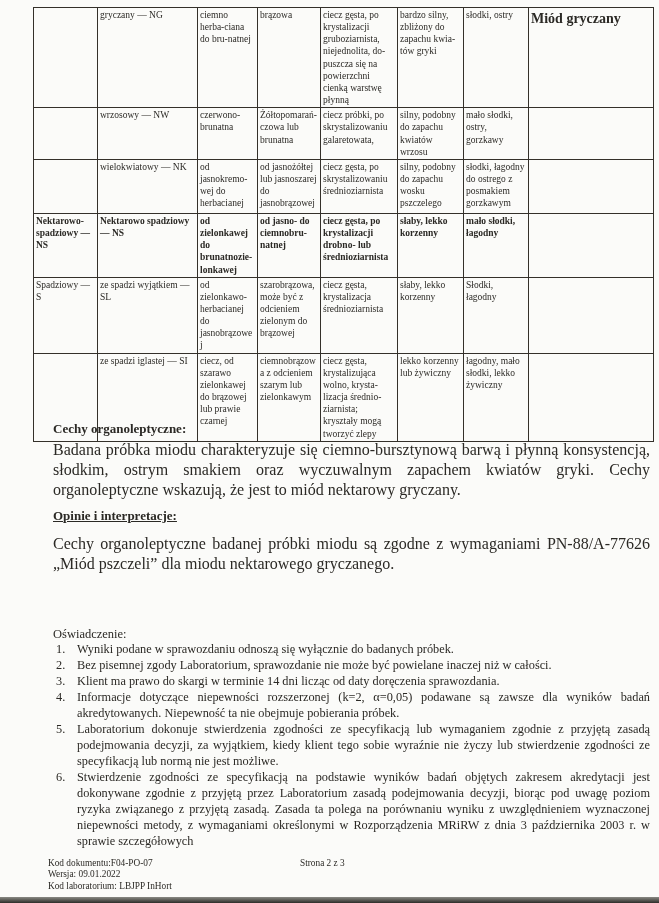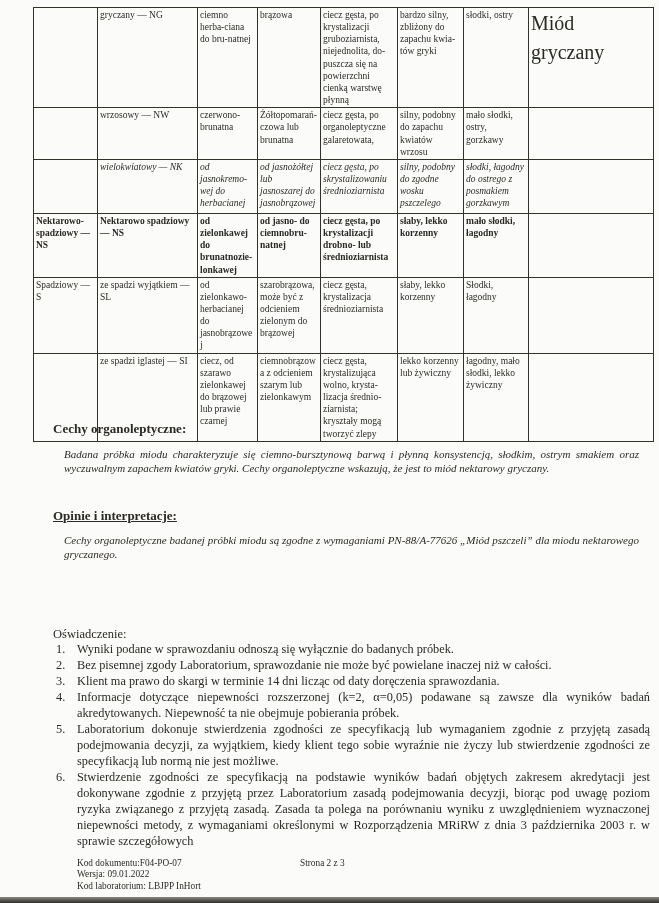--- a/index.html
+++ b/index.html
@@ -28,43 +28,42 @@
     border:1px solid #34302a;
     vertical-align:top;
     padding:1px 3px 1px 2px;
     text-align:left;
     overflow:hidden;
     word-wrap:break-word;
   }
   col.c1{width:64px;} col.c2{width:100px;} col.c3{width:60px;}
   col.c4{width:63px;} col.c5{width:77px;} col.c6{width:66px;}
   col.c7{width:65px;} col.c8{width:125px;}
-  tr.r1{height:90px;margin-top:20px;} tr.r2{height:51px;} tr.r3{height:54px;font-style:italic;}
+  tr.r1{height:90px;margin-top:20px;} tr.r2{height:51px;} tr.r3{height:54px;}
   tr.r4{height:63px;font-weight:bold;} tr.r5{height:67px;} tr.r6{height:88px;}
   td.honey-label{
-    font-weight:normal;
-    font-size:20px;
+    font-weight:bold;
+    font-size:14px;
     text-align:center;
     padding-top:26px;
     line-height:1.45;
   }
   
   .sec{position:absolute;left:53px;width:597px;}
   .sec-heading{
     font-weight:bold;
     font-size:13px;
     margin:0 0 3px 0;
   }
   .sec-heading.underlined{text-decoration:underline;}
   .sec-body{
-    font-size:11px;
+    font-size:16px;
     line-height:1.24;
     text-align:justify;
-    margin:11px;
-    font-style:italic;
+    margin:0;
   }
   #sec-organoleptic{top:421px;}
   #sec-opinions{top:508px;}
   #sec-opinions .sec-body{margin-top:10px;}
   
   #sec-statement{top:627px;}
   .statement-heading{
     font-size:12.5px;
     margin:0 0 0 0;
     font-weight:normal;
@@ -81,21 +80,21 @@
   .statement-item .txt{
     flex:1;
     text-align:justify;
   }
   
   .footer{
     position:absolute;left:48px;top:858px;width:590px;
     font-size:9.3px;
     line-height:1.22;
   }
-  .footer .line{white-space:nowrap;margin-left:29px;}
+  .footer .line{white-space:nowrap;}
   .page-number{
     position:absolute;left:252px;top:0;
   }
   
   .scan-edge{
     position:absolute;left:0;bottom:0;width:100%;height:6px;
     background:linear-gradient(to bottom,#8a8a84,#2e2d29);
   }
 </style>
 </head>
@@ -123,32 +122,32 @@
         <td>ciecz gęsta, po krystalizacji gruboziarnista, niejednolita, do-puszcza się na powierzchni cienką warstwę płynną</td>
         <td>bardzo silny, zbliżony do zapachu kwia-tów gryki</td>
         <td>słodki, ostry</td>
         <td class="honey-label">Miód gryczany</td>
       </tr>
       <tr class="r2">
         <td></td>
         <td>wrzosowy — NW</td>
         <td>czerwono-brunatna</td>
         <td>Żółtopomarań-czowa lub brunatna</td>
-        <td>ciecz gęsta, po organoleptyczne galaretowata,</td>
+        <td>ciecz próbki, po skrystalizowaniu galaretowata,</td>
         <td>silny, podobny do zapachu kwiatów wrzosu</td>
         <td>mało słodki, ostry, gorzkawy</td>
         <td></td>
       </tr>
       <tr class="r3">
         <td></td>
         <td>wielokwiatowy — NK</td>
         <td>od jasnokremo-wej do herbacianej</td>
         <td>od jasnożółtej lub jasnoszarej do jasnobrązowej</td>
         <td>ciecz gęsta, po skrystalizowaniu średnioziarnista</td>
-        <td>silny, podobny do zgodne wosku pszczelego</td>
+        <td>silny, podobny do zapachu wosku pszczelego</td>
         <td>słodki, łagodny do ostrego z posmakiem gorzkawym</td>
         <td></td>
       </tr>
       <tr class="r4">
         <td>Nektarowo-spadziowy — NS</td>
         <td>Nektarowo spadziowy — NS</td>
         <td>od zielonkawej do brunatnozie-lonkawej</td>
         <td>od jasno- do ciemnobru-natnej</td>
         <td>ciecz gęsta, po krystalizacji drobno- lub średnioziarnista</td>
         <td>słaby, lekko korzenny</td>

